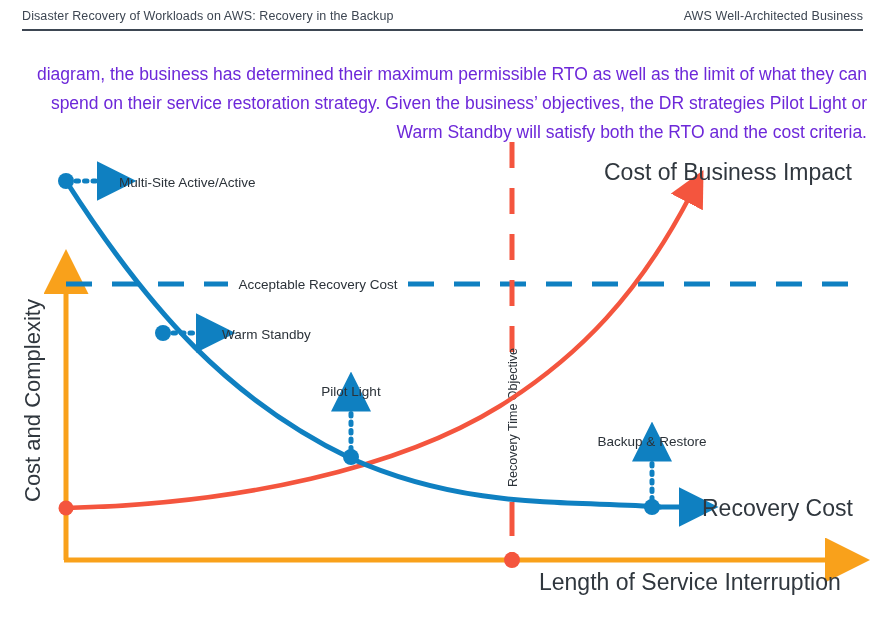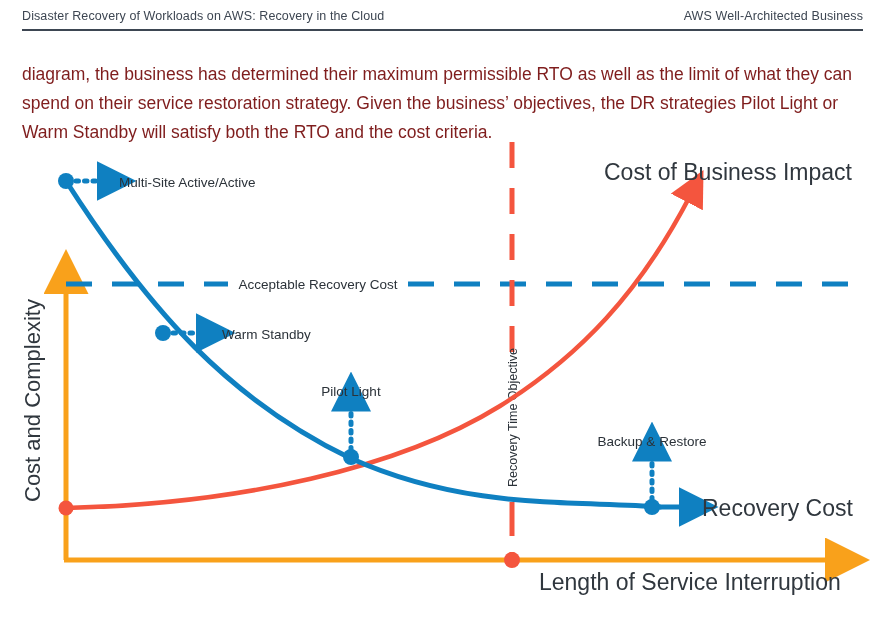--- a/index.html
+++ b/index.html
@@ -22,21 +22,21 @@
     position:absolute;right:22px;top:9px;
     font-size:12.5px;color:#3d4652;white-space:nowrap;letter-spacing:.1px;
   }
   .rh-rule{
     position:absolute;left:22px;top:29px;width:841px;height:2px;background:#3d4652;
   }
 
   
   .para{
     position:absolute;left:22px;top:42px;width:845px;
-    font-size:17.5px;line-height:29px;color:#7f1d1d;
+    font-size:17.5px;line-height:29px;color:#6d28d9;text-align:right;
   }
 
   
   .chart{position:absolute;left:0;top:132px;width:885px;height:488px;}
   .chart svg{display:block;}
 
   .lbl{
     font-family:"Liberation Sans","DejaVu Sans",sans-serif;
     fill:#30373e;
   }
@@ -44,21 +44,21 @@
   .lbl-title{font-size:23px;fill:#30373e;}
   .lbl-note{font-size:13.5px;fill:#2b3239;}
   .lbl-note-sm{font-size:12.5px;fill:#2b3239;}
 </style>
 </head>
 <body>
 
 <div class="page">
 
   <div class="rh">
-    <div class="rh-left">Disaster Recovery of Workloads on AWS: Recovery in the Cloud</div>
+    <div class="rh-left">Disaster Recovery of Workloads on AWS: Recovery in the Backup</div>
     <div class="rh-right">AWS Well-Architected Business</div>
     <div class="rh-rule"></div>
   </div>
 
   <p class="para">diagram, the business has determined their maximum permissible RTO as well as the limit of what they can spend on their service restoration strategy. Given the business’ objectives, the DR strategies Pilot Light or Warm Standby will satisfy both the RTO and the cost criteria.</p>
 
   <div class="chart">
     <svg width="885" height="488" viewBox="0 0 885 488" xmlns="http://www.w3.org/2000/svg">
 
       <defs>

